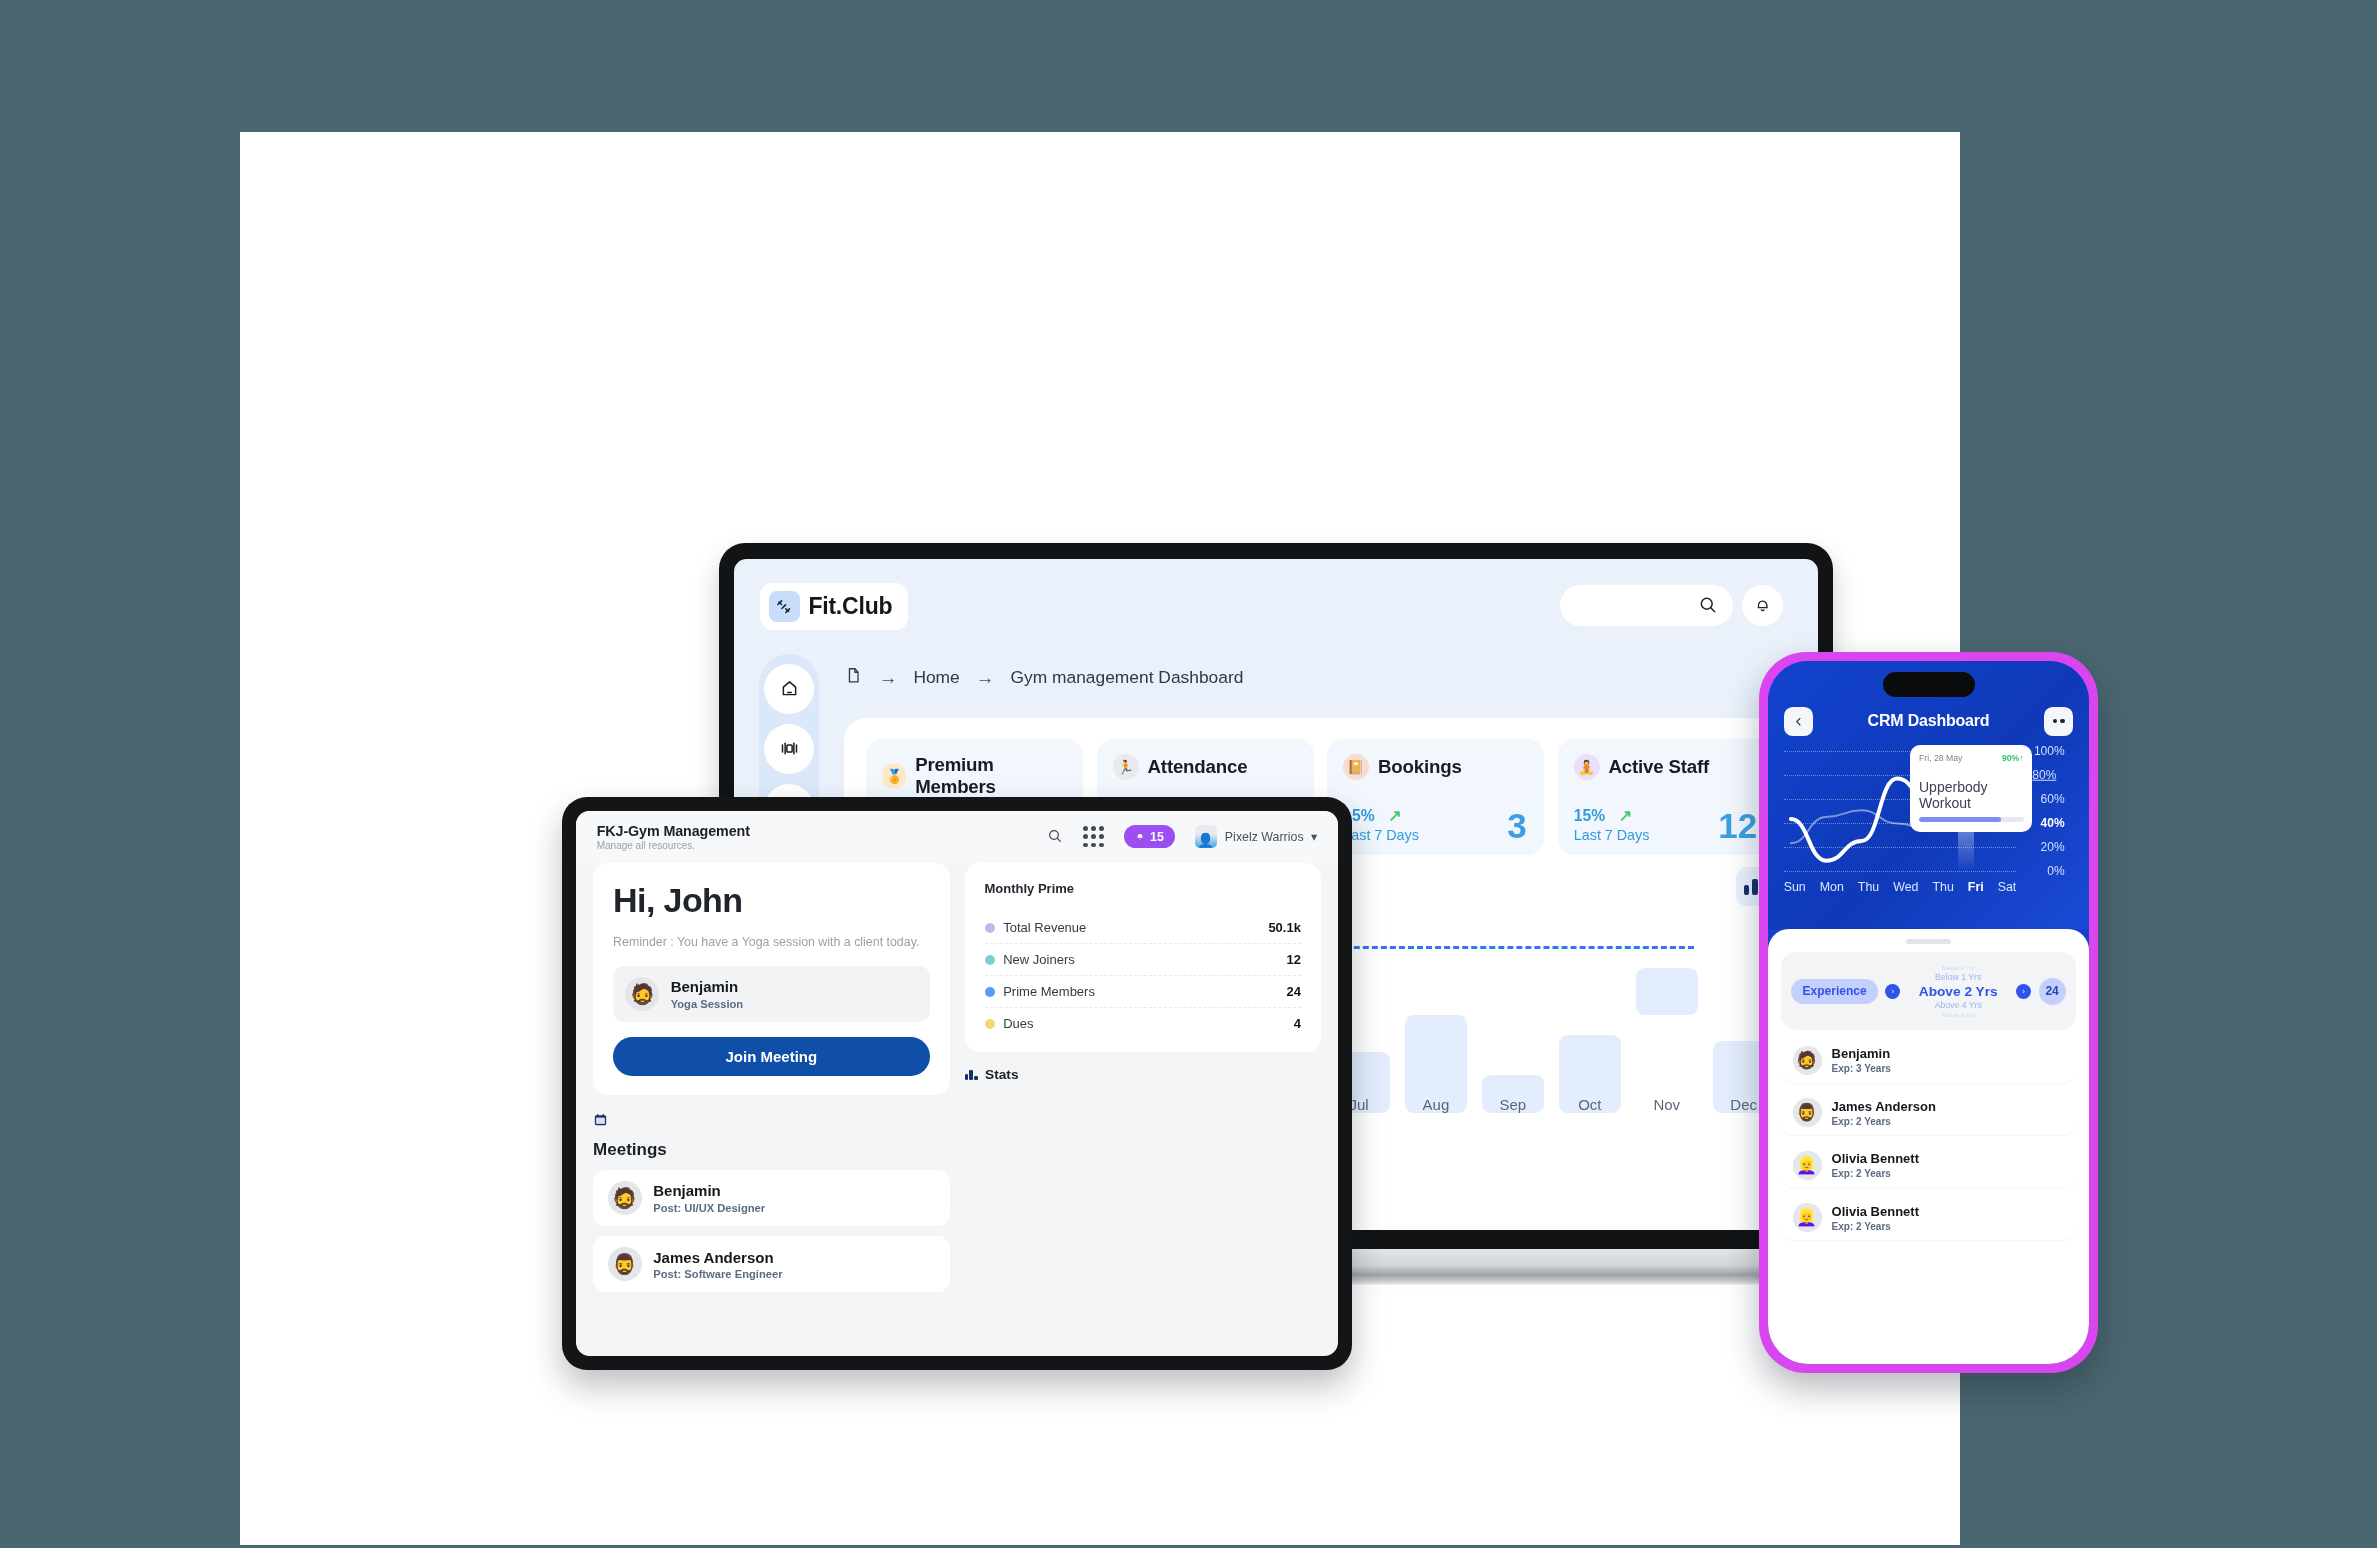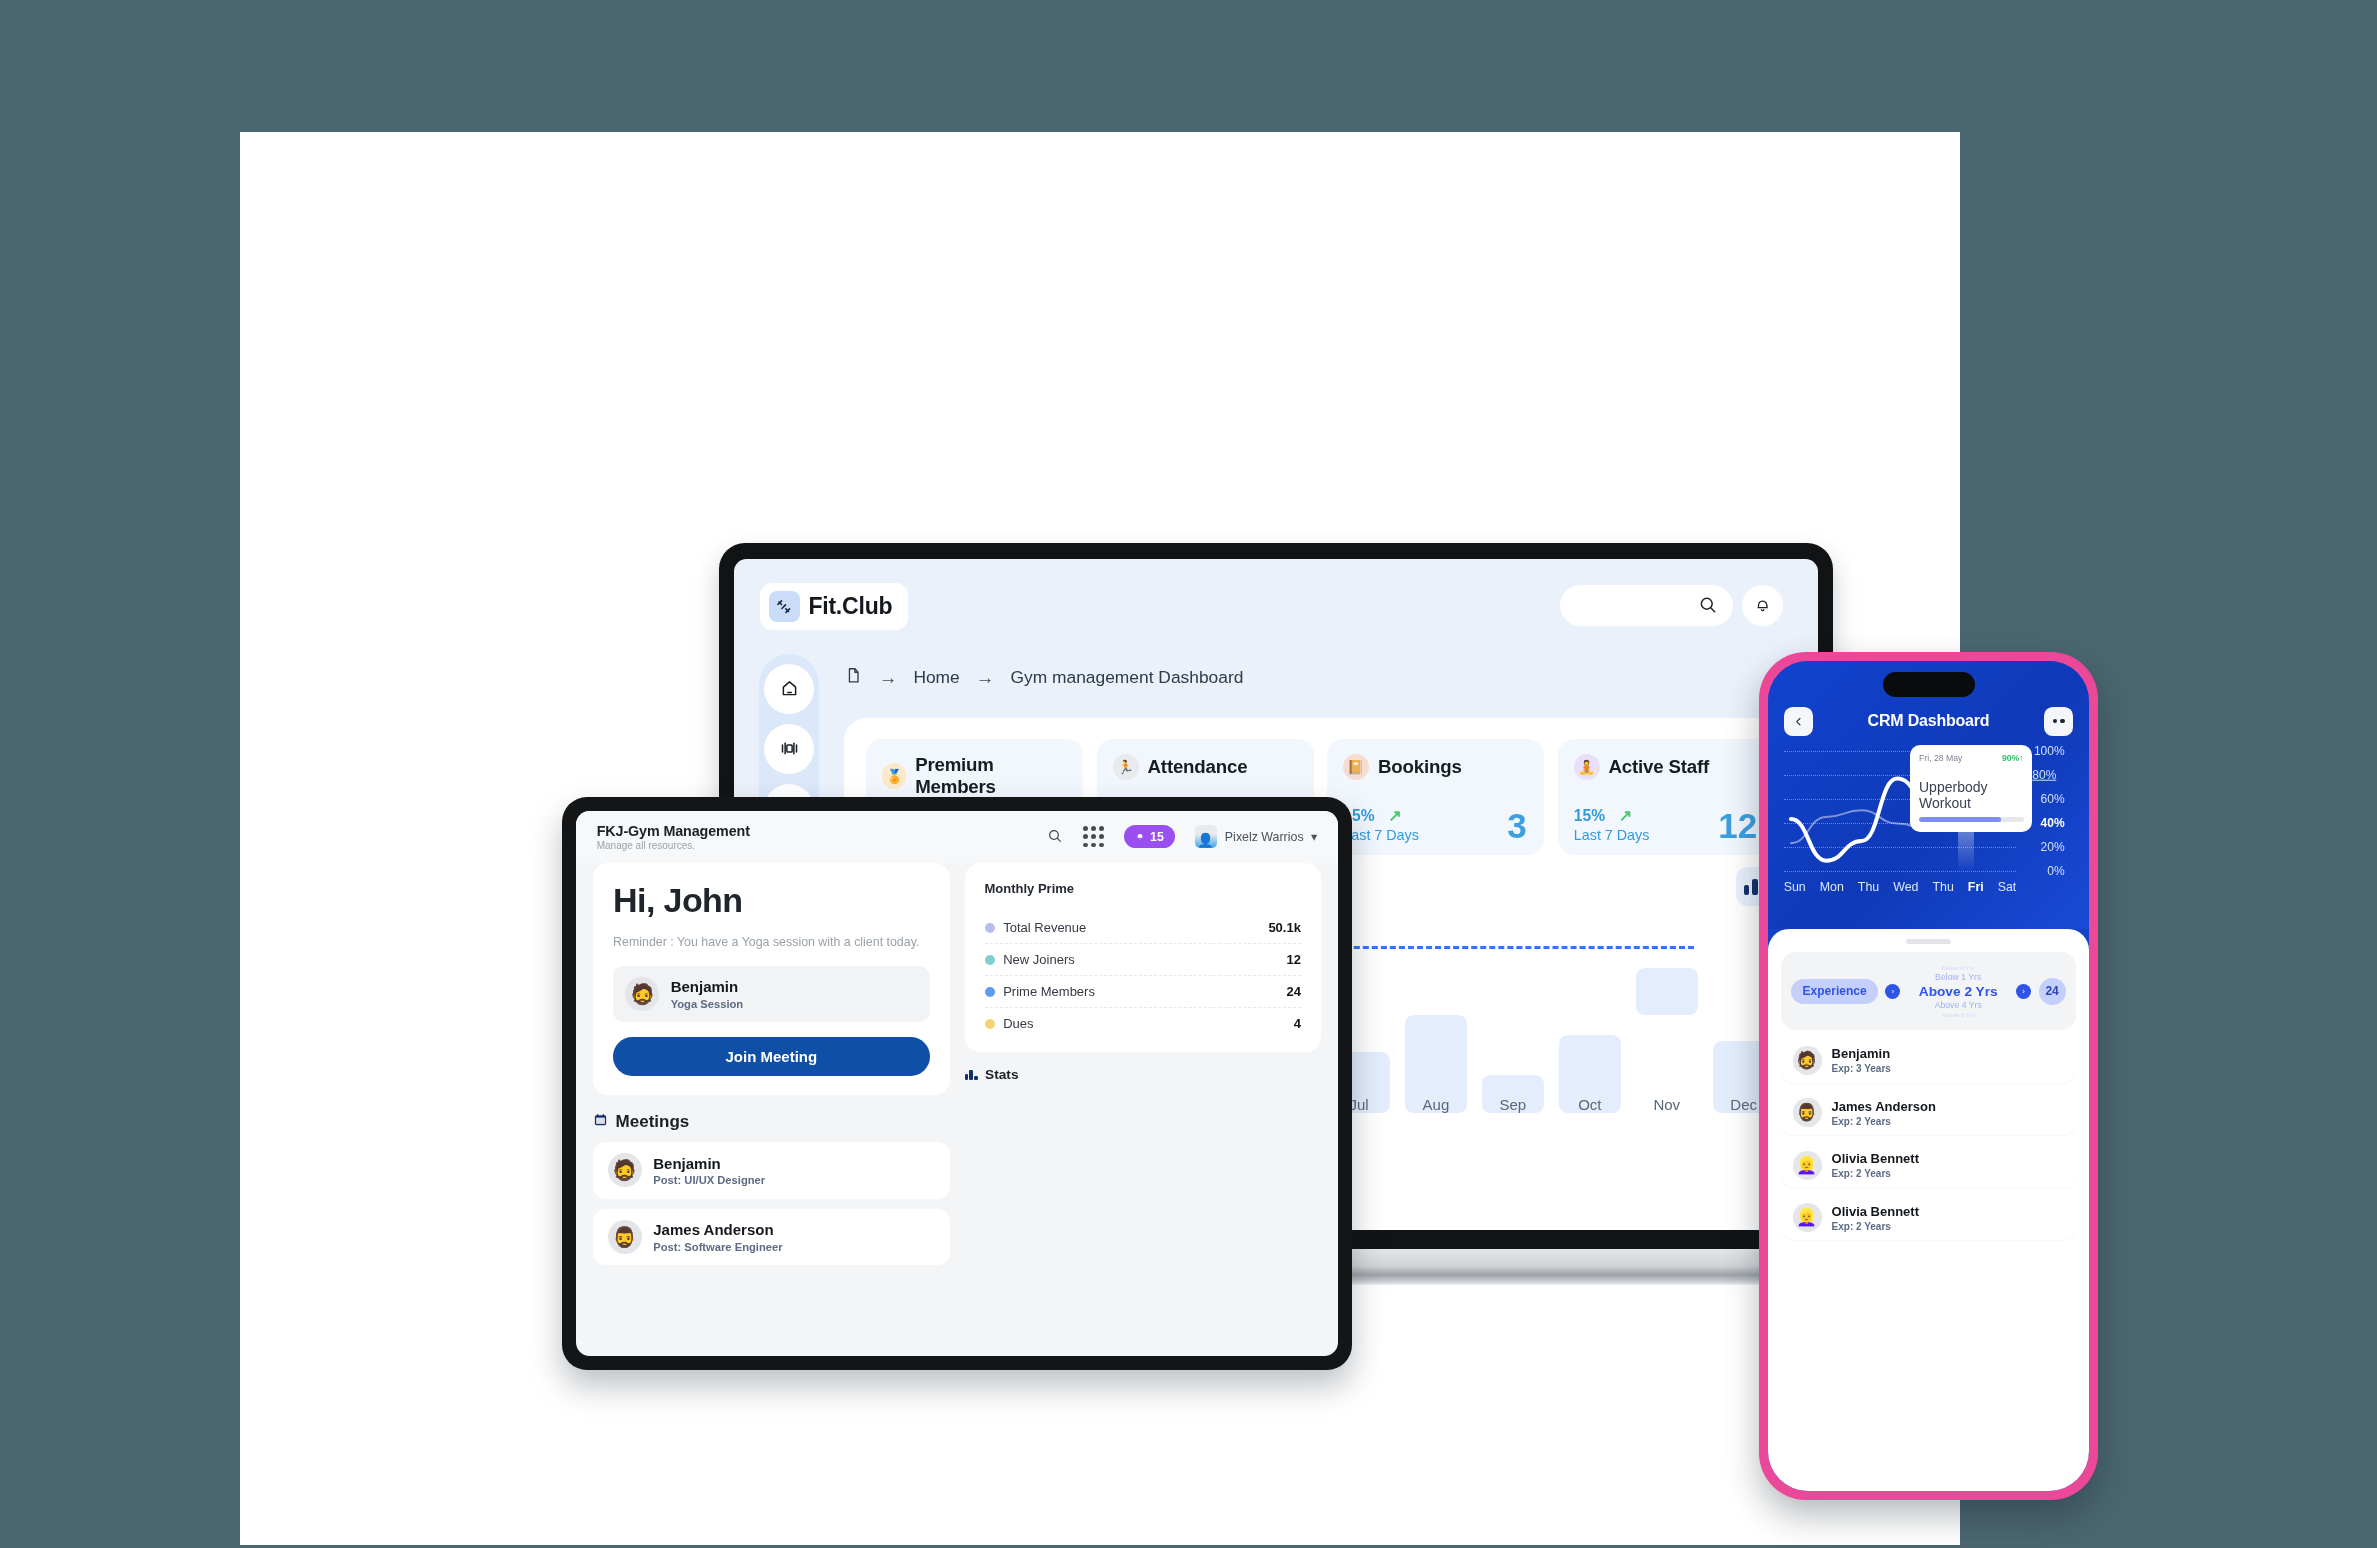--- a/index.html
+++ b/index.html
@@ -209,21 +209,21 @@
   .tb-person-name { font-size: 15px; font-weight: 700; color: #14181e; }
   .tb-person-role { font-size: 11.2px; font-weight: 600; color: #5c6b84; margin-top: 2.5px; }
   .tb-join {
     margin-top: 15px; width: 100%; height: 39px; border: none;
     background: #0f4fa8; color: #fff; border-radius: 19.3px;
     font-size: 15px; font-weight: 700; font-family: inherit; cursor: pointer;
   }
 
   .tb-meet-head {
     margin-top: 17.4px; display: flex; align-items: flex-start; gap: 7.5px;
-    font-size: 17px; font-weight: 700; color: #1b2027;
+    font-size: 17px; font-weight: 700; color: #1b2027; flex-direction: column;
   }
   .tb-meet-item {
     margin-top: 10px; background: #fff; border-radius: 12.4px;
     padding: 11.2px 15px; display: flex; align-items: center; gap: 11.2px;
   }
 
   .tb-stats-title { font-size: 13px; font-weight: 700; color: #242a32; }
   .tb-donut-wrap { display: flex; justify-content: center; margin-top: 11.2px; }
   .tb-legend { margin-top: 16px; }
   .tb-legend-row {
@@ -237,22 +237,22 @@
     margin-top: 15px; display: flex; align-items: center; gap: 7.5px;
     font-size: 13.7px; font-weight: 700; color: #1b2027;
   }
   .tb-ico-bars { display: inline-flex; align-items: end; gap: 1.9px; height: 12.4px; }
   .tb-ico-bars i { width: 3.1px; background: #14306b; border-radius: 1.2px; display: block; }
 
   
   #phone {
     position: absolute;
     left: 1519px; top: 520px;
-    width: 339px; height: 848px;
-    background: #ec4899; border-radius: 47px; padding: 8.7px;
+    width: 339px; height: 721px;
+    background: #d946ef; border-radius: 47px; padding: 8.7px;
     box-shadow: 0 16px 34px rgba(18,28,38,.30);
   }
   #phone-screen {
     width: 100%; height: 100%; border-radius: 40px; overflow: hidden;
     background: #1342c8; position: relative;
   }
   #phone-island {
     position: absolute; left: 50%; transform: translateX(-50%); top: 11.2px;
     width: 92px; height: 25px; background: #0a0b0d; border-radius: 13.7px; z-index: 9;
   }

